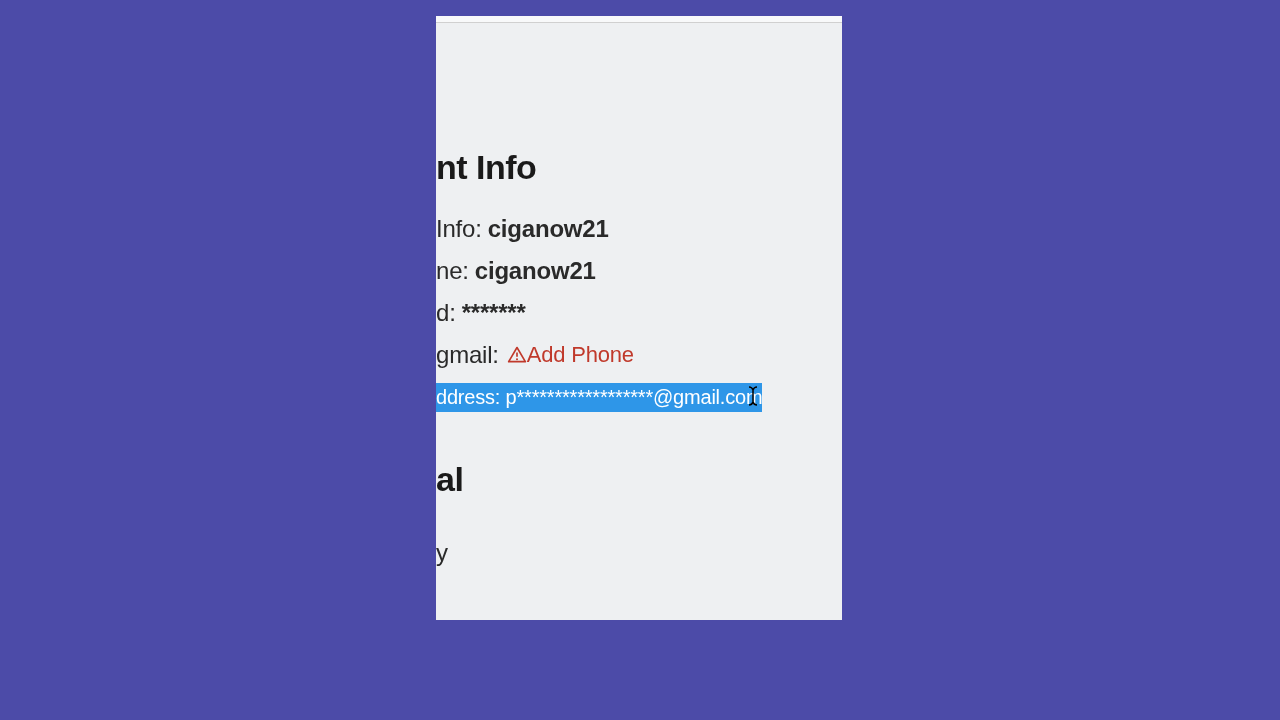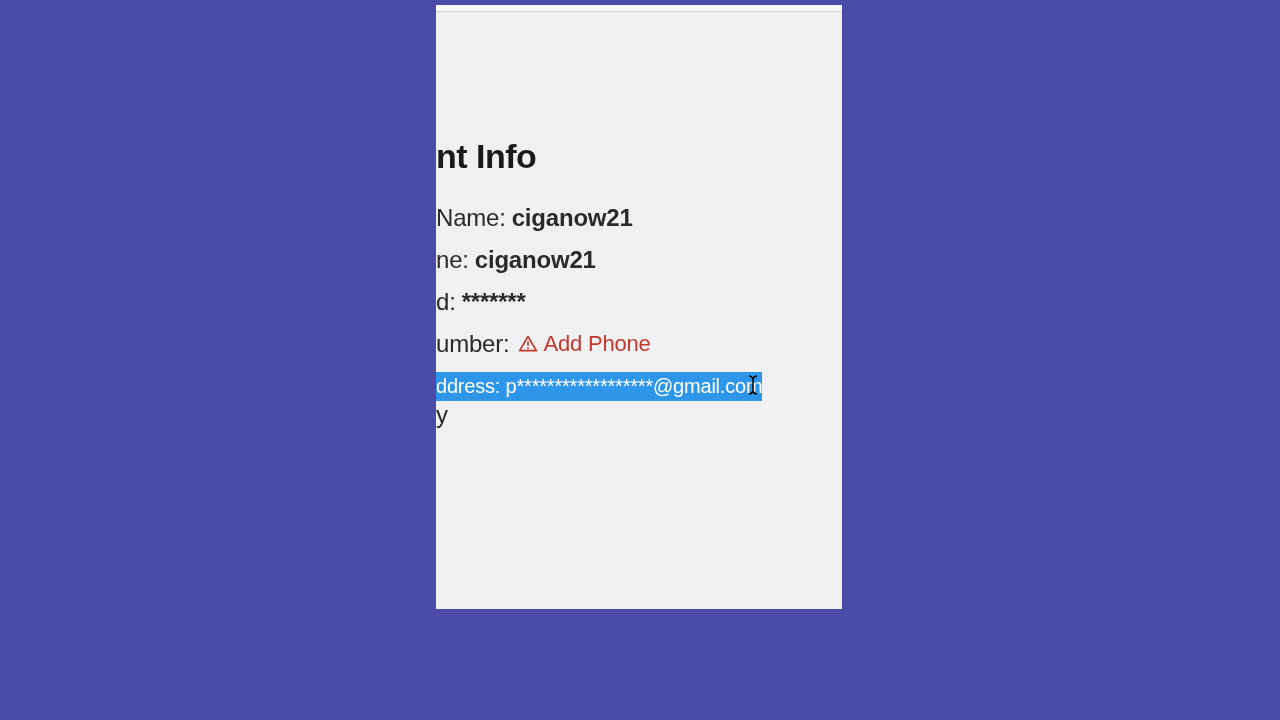--- a/index.html
+++ b/index.html
@@ -11,21 +11,21 @@
       width: 1280px;
       height: 720px;
       background: #4c4ba8;
       font-family: -apple-system, BlinkMacSystemFont, 'Segoe UI', Arial, sans-serif;
       overflow: hidden;
       position: relative;
     }
     .center-panel {
       position: absolute;
       left: 436px;
-      top: 5px;
+      top: 16px;
       width: 406px;
       height: 604px;
       background: #eef0f2;
     }
     .top-bar {
       height: 7px;
       background: #f8f9fa;
       border-bottom: 1px solid #d0d0d0;
     }
     .content {
@@ -54,21 +54,20 @@
       font-weight: 400;
     }
     .field-value {
       font-weight: 700;
       margin-left: 6px;
     }
     .add-phone-link {
       color: #c0392b;
       display: flex;
       align-items: center;
-      gap: 6px;
       margin-left: 8px;
       cursor: pointer;
       font-size: 22px;
     }
     .warning-icon {
       width: 20px;
       height: 20px;
       display: inline-block;
     }
     .email-row {
@@ -114,36 +113,36 @@
 </head>
 <body>
 
 <div class="center-panel">
   <div class="top-bar"></div>
   <div class="content">
     
     <h2 class="section-heading">nt Info</h2>
     
     <div class="field-row">
-      <span class="field-label">Name:</span>
+      <span class="field-label">Info:</span>
       <span class="field-value">ciganow21</span>
     </div>
     
     <div class="field-row">
       <span class="field-label">ne:</span>
       <span class="field-value">ciganow21</span>
     </div>
     
     <div class="field-row">
       <span class="field-label">d:</span>
       <span class="field-value">*******</span>
     </div>
     
     <div class="field-row">
-      <span class="field-label">umber:</span>
+      <span class="field-label">gmail:</span>
       <span class="add-phone-link">
         <span class="warning-icon">
           <svg viewBox="0 0 24 24" width="20" height="20">
             <path d="M12 3 L22 20 L2 20 Z" fill="none" stroke="#c0392b" stroke-width="2" stroke-linejoin="round"></path>
             <line x1="12" y1="9" x2="12" y2="14" stroke="#c0392b" stroke-width="2"></line>
             <circle cx="12" cy="17" r="1.2" fill="#c0392b"></circle>
           </svg>
         </span>
         <span>Add Phone</span>
       </span>
@@ -152,19 +151,20 @@
     <div class="email-row">
       <span class="email-label">ddress:</span>
       <span class="email-value">p******************@gmail.com</span>
       <span class="text-cursor">
         <svg viewBox="0 0 14 22" width="14" height="22">
           <path d="M3 2 Q6 2 7 5 Q8 2 11 2 M7 5 L7 17 M3 20 Q6 20 7 17 Q8 20 11 20" fill="none" stroke="#000" stroke-width="1.5"></path>
         </svg>
       </span>
     </div>
     
+    <h2 class="section-heading-2">al</h2>
     
     <div class="field-row-2">
       <span>y</span>
     </div>
     
   </div>
 </div>
 
 </body></html>

